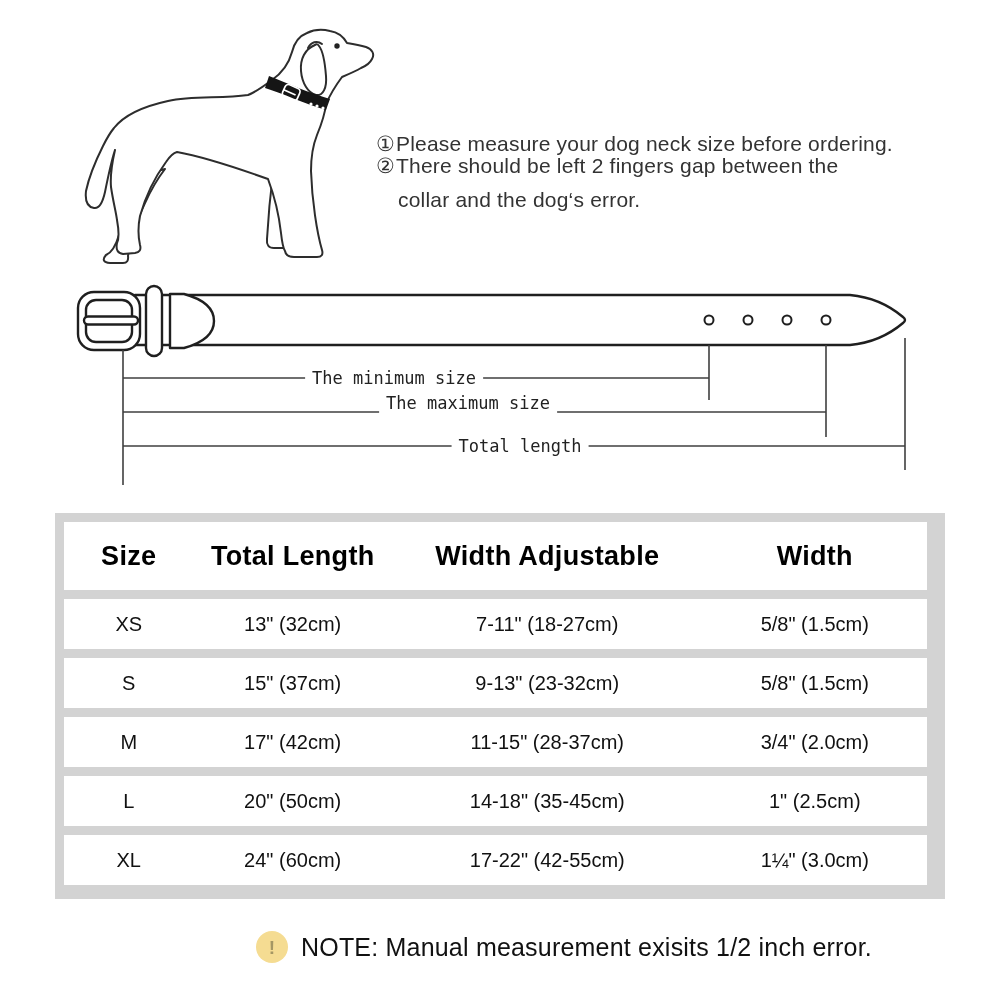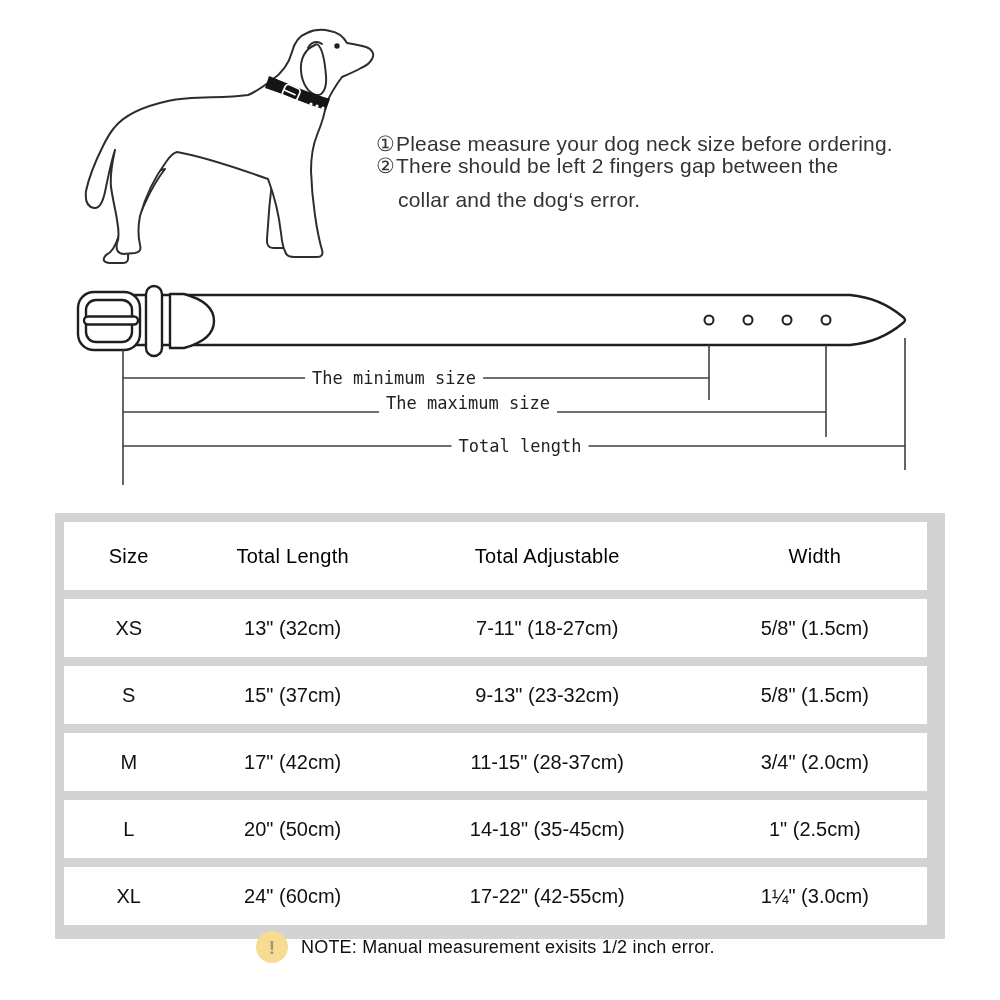--- a/index.html
+++ b/index.html
@@ -28,36 +28,36 @@
     background:#ffffff;padding:0 7px;white-space:nowrap;
     font-family:"DejaVu Sans Mono",monospace;font-size:17px;color:#222;
   }
 
   
   #size-table{
     left:55px;top:513px;width:890px;box-sizing:border-box;
     background:#d3d3d3;padding:9px 18px 14px 9px;
   }
   .t-row{
-    background:#ffffff;display:flex;align-items:center;height:58px;
+    background:#ffffff;display:flex;align-items:center;height:50px;
     margin-top:9px;
   }
   .t-row.header{height:68px;margin-top:0;margin-bottom:1px;}
   .t-cell{text-align:center;font-size:20px;color:#111;}
-  .t-row.header .t-cell{font-size:20px;font-weight:normal;color:#000;letter-spacing:0.3px;}
+  .t-row.header .t-cell{font-size:27px;font-weight:bold;color:#000;letter-spacing:0.3px;}
   .c0{width:15%;} .c1{width:23%;} .c2{width:36%;} .c3{width:26%;}
 
   
   #note{left:256px;top:931px;display:flex;align-items:center;gap:13px;}
   #note-icon{
     width:32px;height:32px;border-radius:50%;background:#f5dc92;
     display:flex;align-items:center;justify-content:center;
     color:#a59763;font-size:19px;font-weight:bold;line-height:1;
   }
-  #note-text{font-size:18px;color:#111;letter-spacing:0.2px;white-space:nowrap;}
+  #note-text{font-size:25px;color:#111;letter-spacing:0.2px;white-space:nowrap;}
 </style>
 </head>
 <body>
 
 <svg id="dog-svg" class="abs" viewBox="0 0 320 270">
   <g fill="#ffffff" stroke="#2d2d2d" stroke-width="2" stroke-linejoin="round" stroke-linecap="round">
 
     <path d="M 84,168 C 70,188 60,212 54,230 C 51,240 46,248 41,250 Q 35,257 45,258 L 58,258 Q 64,258 63,251 C 65,236 71,216 80,198 C 86,185 93,173 100,164 Z"></path>
 
     <path d="M 208,168 C 205,192 203,216 202,234 Q 201,243 209,243 L 219,243 Q 224,243 224,237 C 224,215 227,192 232,172 Z"></path>
@@ -162,21 +162,21 @@
   </g>
 </svg>
 <div class="measure-label abs" style="left:394px;top:378px;">The minimum size</div>
 <div class="measure-label abs" style="left:468px;top:403px;">The maximum size</div>
 <div class="measure-label abs" style="left:520px;top:446px;">Total length</div>
 
 <div id="size-table" class="abs">
   <div class="t-row header">
     <div class="t-cell c0">Size</div>
     <div class="t-cell c1">Total Length</div>
-    <div class="t-cell c2">Total Adjustable</div>
+    <div class="t-cell c2">Width Adjustable</div>
     <div class="t-cell c3">Width</div>
   </div>
   <div class="t-row">
     <div class="t-cell c0">XS</div>
     <div class="t-cell c1">13" (32cm)</div>
     <div class="t-cell c2">7-11" (18-27cm)</div>
     <div class="t-cell c3">5/8" (1.5cm)</div>
   </div>
   <div class="t-row">
     <div class="t-cell c0">S</div>

